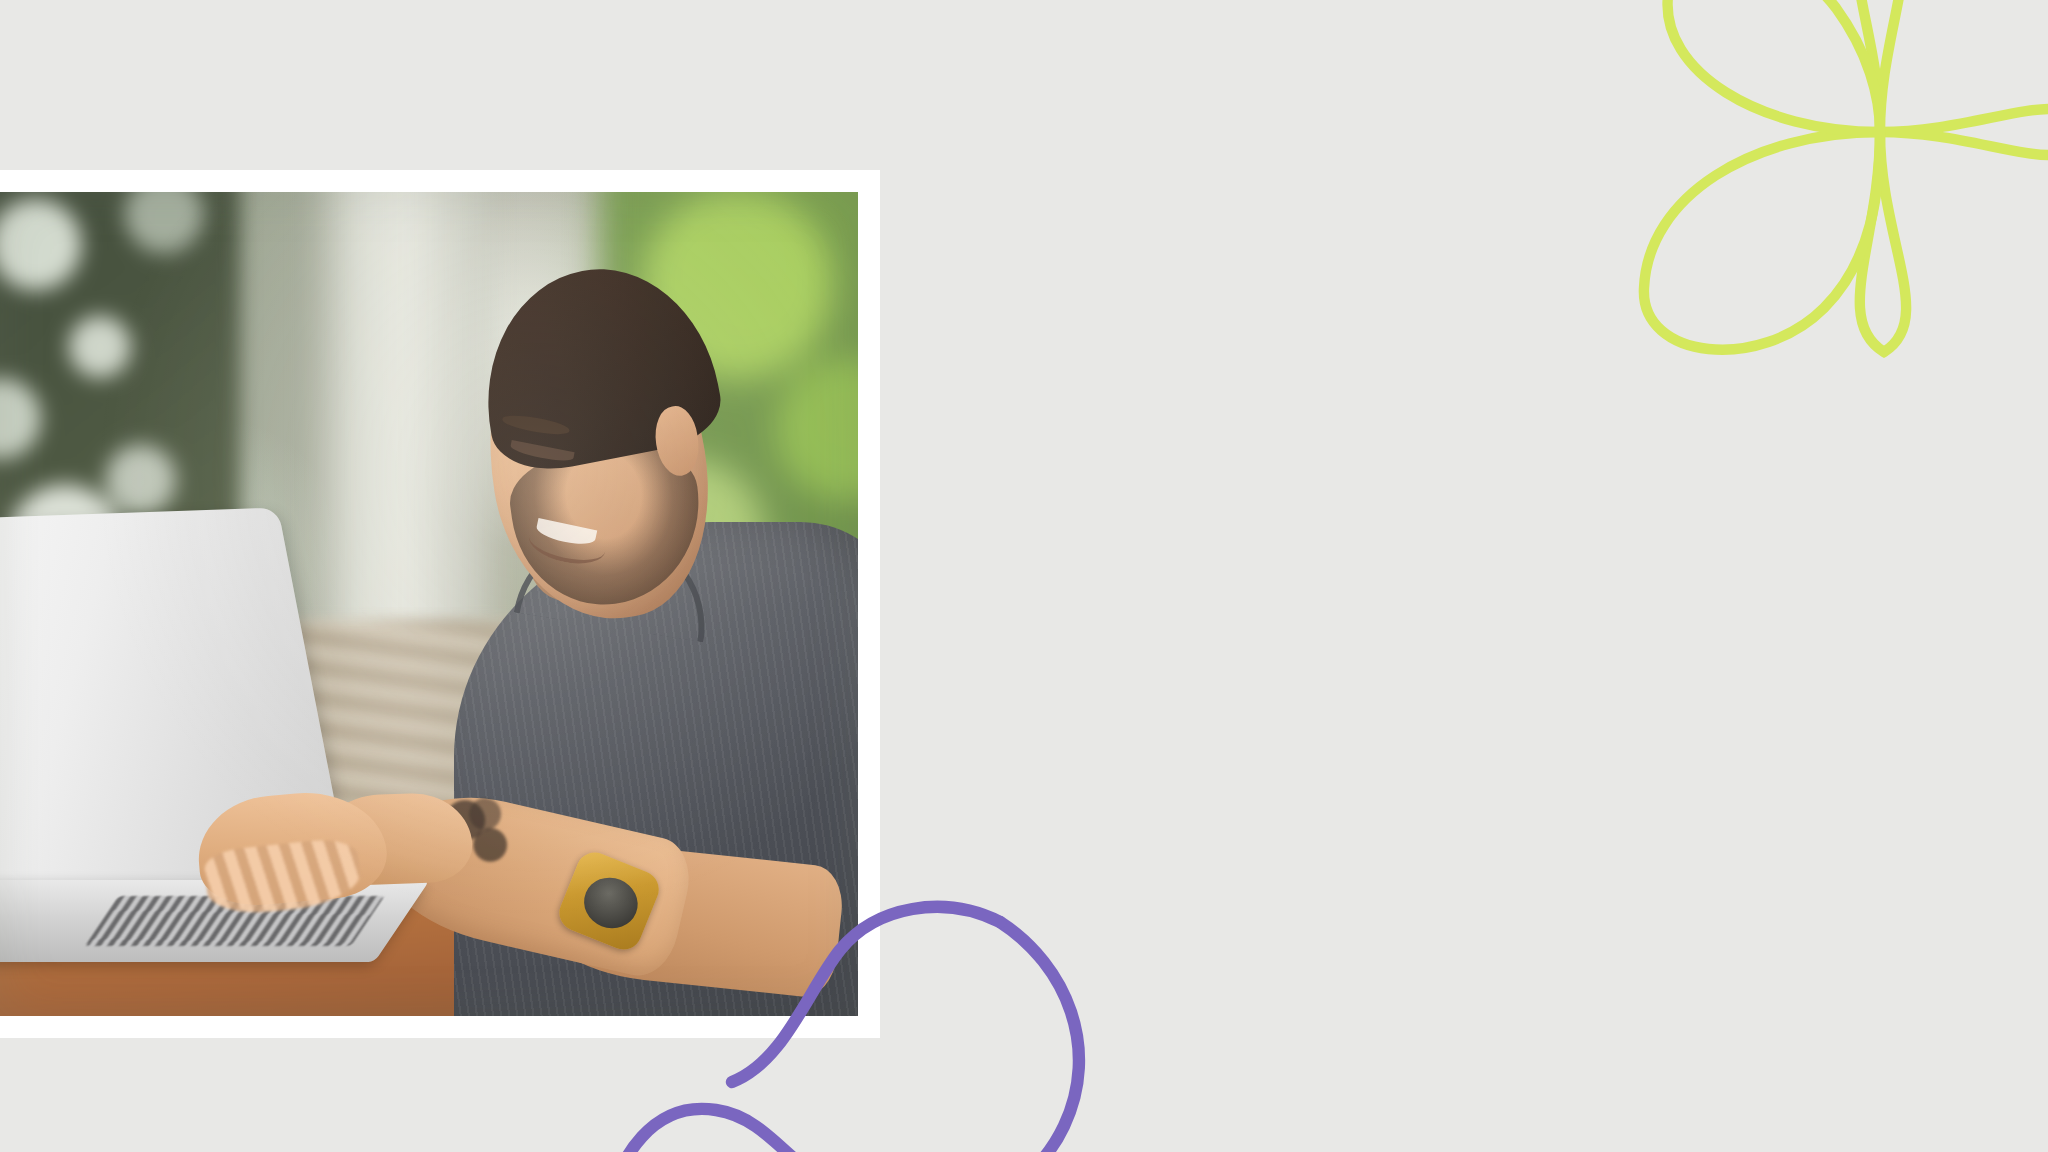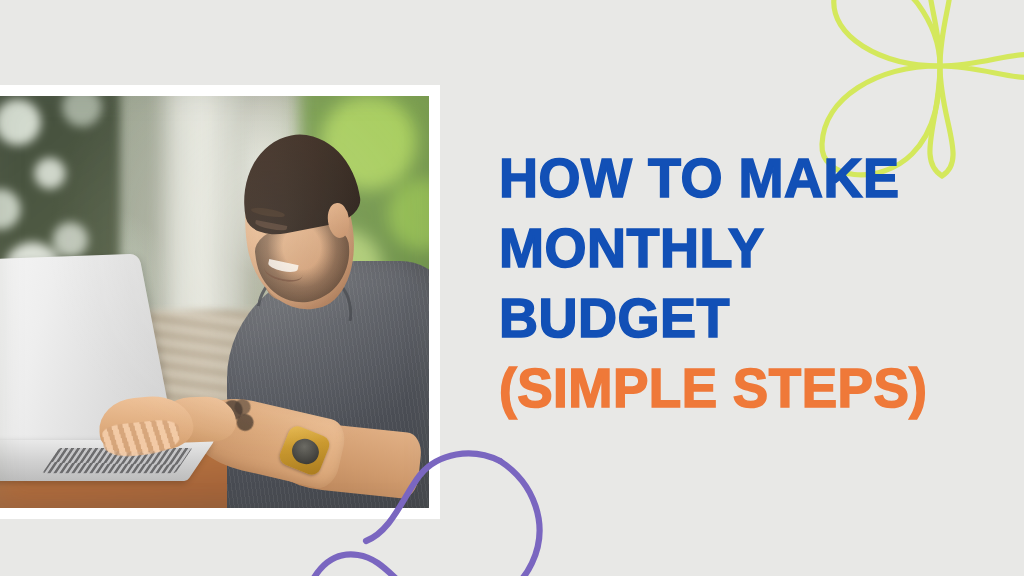--- a/index.html
+++ b/index.html
@@ -484,26 +484,20 @@
 
       <div class="ph-hand2"></div>
       <div class="ph-hand"></div>
       <div class="ph-fingers"></div>
 
       <div class="ph-soft"></div>
       <div class="ph-blur-edges"></div>
     </div>
   </div>
 
-  <div class="headline">
-    <div class="hl-line hl-blue" style="color: rgb(18, 80, 182);">HOW TO MAKE</div>
-    <div class="hl-line hl-blue" style="color: rgb(18, 80, 182);">MONTHLY</div>
-    <div class="hl-line hl-blue" style="color: rgb(18, 80, 182);">BUDGET</div>
-    <div class="hl-line hl-orange" style="color: rgb(239, 121, 57);">(SIMPLE STEPS)</div>
-  </div>
 
   <div class="deco-blob">
     <svg viewBox="0 0 290 205" width="290" height="205" fill="none">
       <path d="M238 12 C 272 34, 288 76, 270 114 C 252 152, 206 170, 168 154
                C 136 140, 124 110, 96 106 C 64 101, 48 130, 40 156
                C 30 188, 2 200, -14 188" stroke="#7a66c0" stroke-width="6.2" stroke-linecap="round" fill="none"></path>
       <path d="M238 12 C 210 -2, 176 4, 158 26 C 142 46, 130 82, 104 92" stroke="#7a66c0" stroke-width="6.2" stroke-linecap="round" fill="none"></path>
     </svg>
   </div>
 

